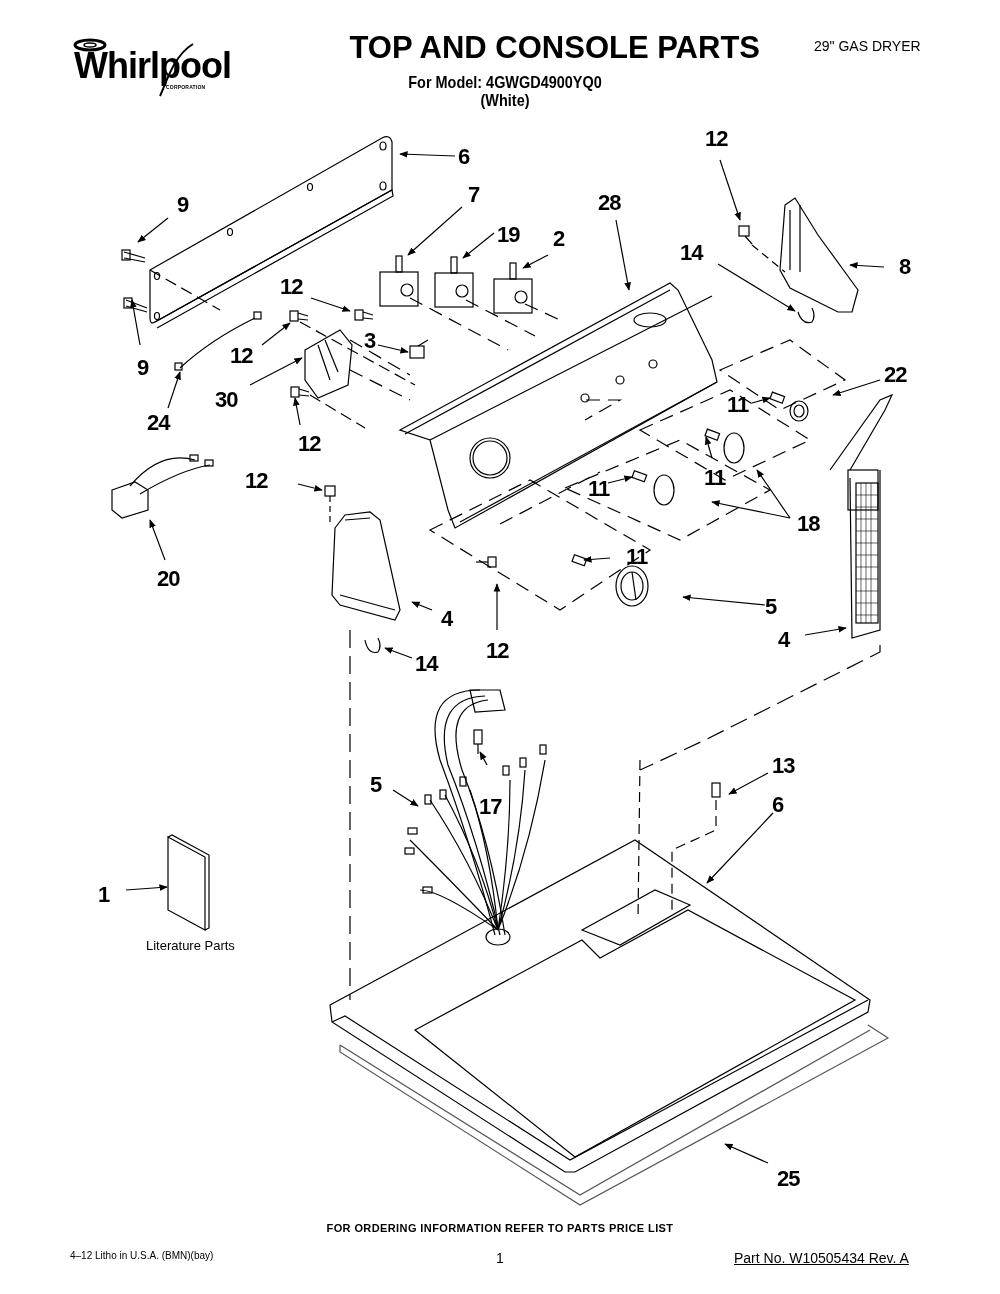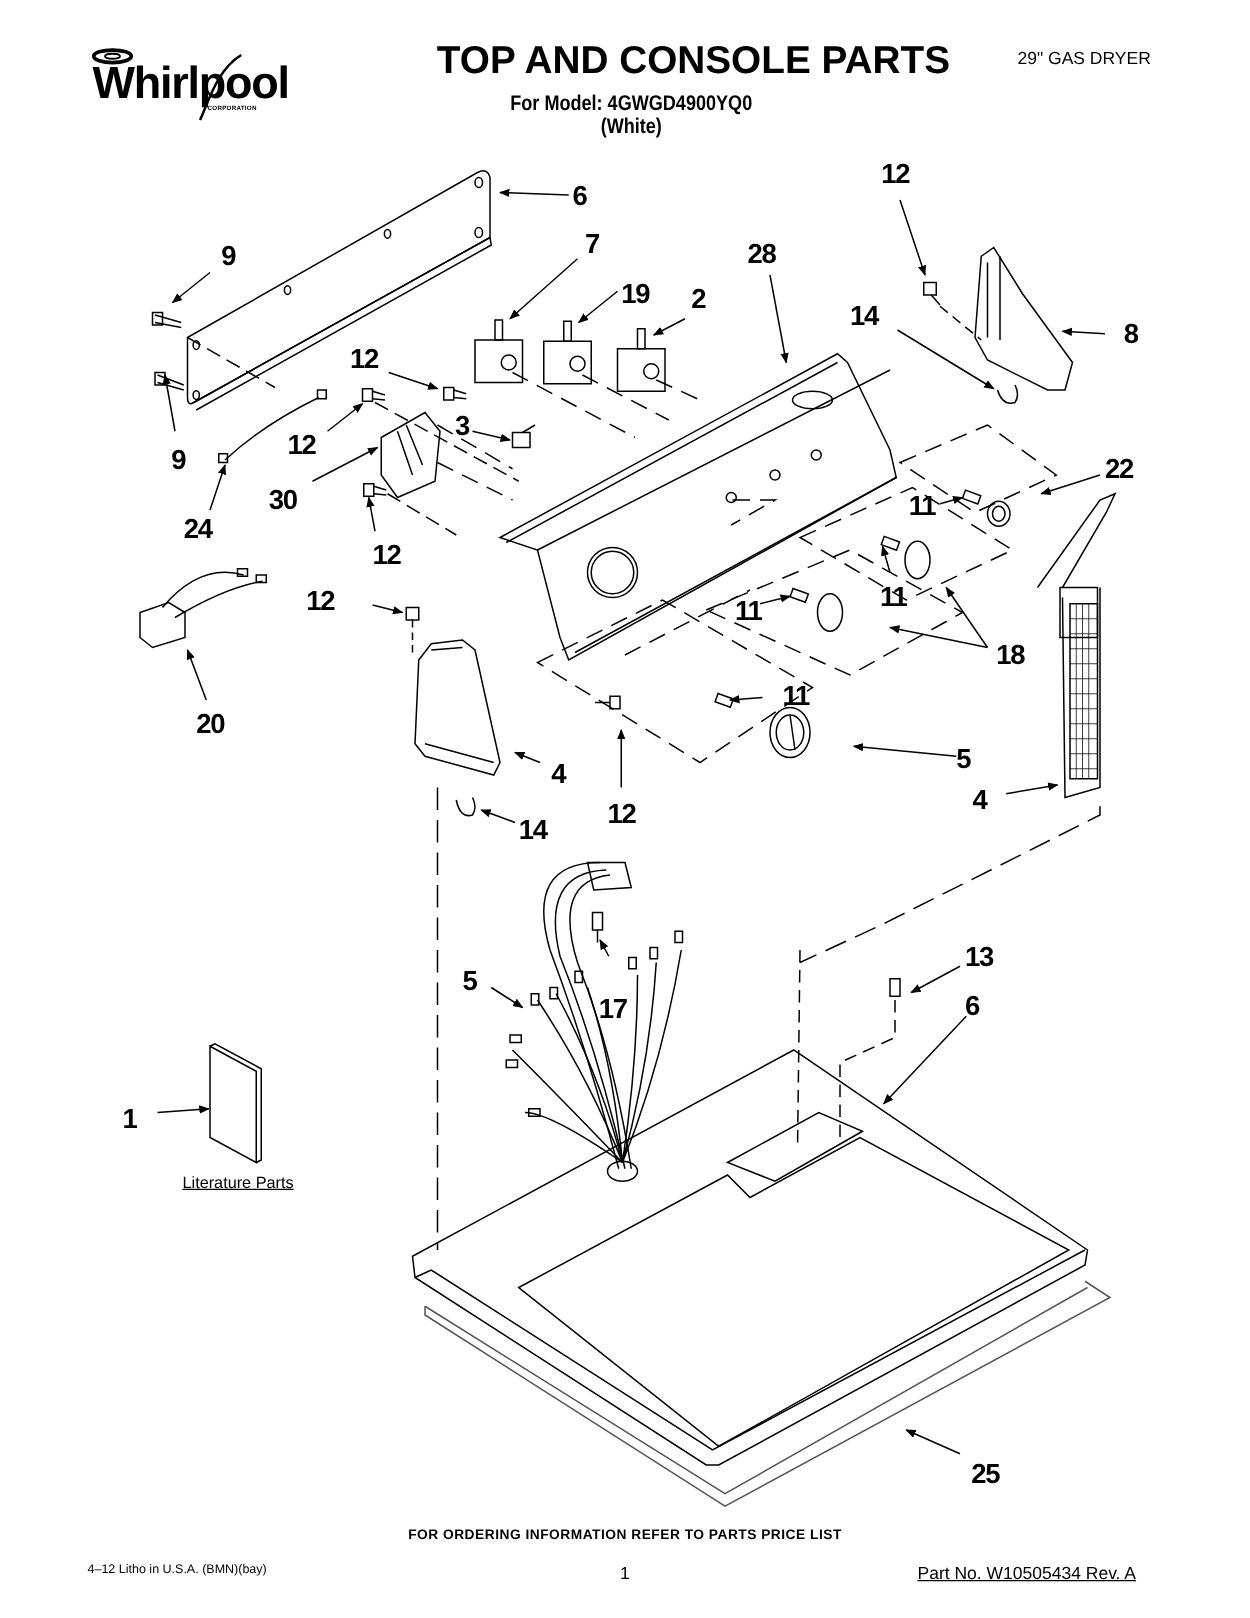--- a/index.html
+++ b/index.html
@@ -7,21 +7,21 @@
   .abs{position:absolute;}
   #logo{left:68px;top:36px;width:160px;height:62px;}
   #logo .wordmark{position:absolute;left:6px;top:12px;font-family:"Liberation Sans",sans-serif;font-weight:bold;font-size:36px;letter-spacing:-1px;line-height:36px;}
   #logo .corp{position:absolute;left:98px;top:48px;font-size:5px;font-weight:bold;letter-spacing:0.2px;}
   #logo svg{position:absolute;left:0;top:0;}
   #title{left:250px;top:30px;width:510px;text-align:right;font-weight:bold;font-size:31px;letter-spacing:0px;}
   #model{left:300px;top:74px;width:410px;text-align:center;font-weight:bold;font-size:17px;line-height:18px;font-family:"Liberation Sans Narrow","Liberation Sans",sans-serif;transform:scaleX(0.85);transform-origin:center;}
   #product{left:814px;top:38px;font-size:14px;}
   #diagram{left:0;top:0;}
   .callout{position:absolute;font-weight:bold;font-size:22px;line-height:22px;letter-spacing:-1px;}
-  #lit-label{left:146px;top:938px;font-size:13px;text-decoration:underline;}
+  #lit-label{left:146px;top:938px;font-size:13px;}
   #order-note{left:0;top:1222px;width:1000px;text-align:center;font-weight:bold;font-size:11px;letter-spacing:0.4px;}
   #footer-left{left:70px;top:1250px;font-size:10px;}
   #footer-page{left:496px;top:1250px;font-size:14px;}
   #footer-right{left:734px;top:1250px;font-size:14px;text-decoration:underline;}
 </style>
 </head>
 <body>
 
 <div id="logo" class="abs">
   <svg width="160" height="62">

